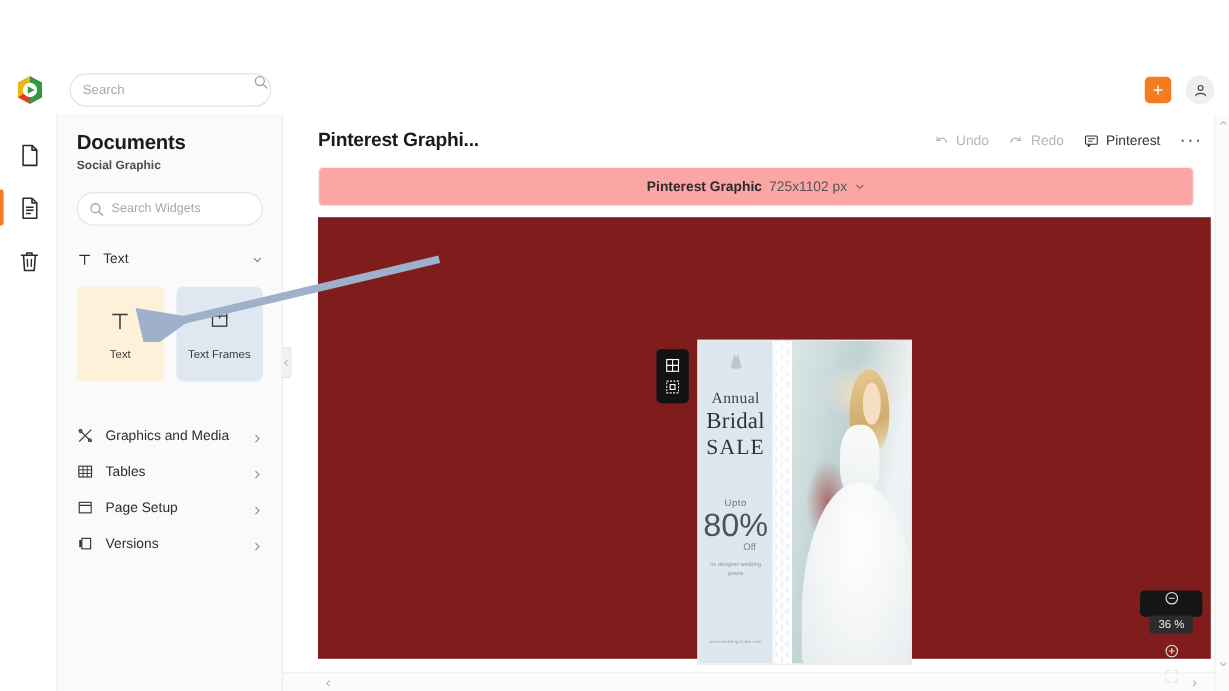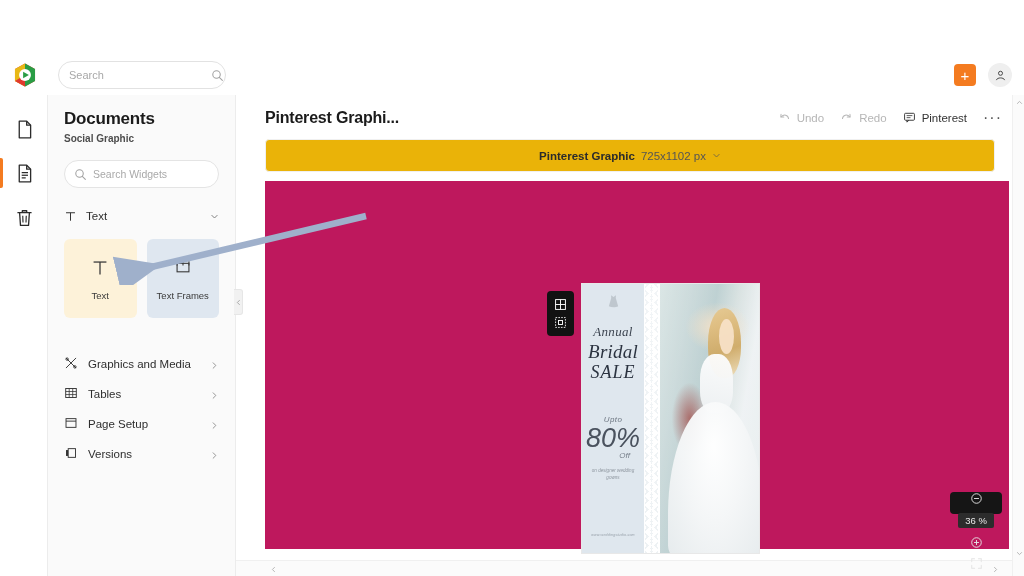--- a/index.html
+++ b/index.html
@@ -19,21 +19,21 @@
   }
   .logo {
     position: absolute; left: 12px; top: 62px;
     width: 26px; height: 26px;
   }
   .search-box {
     position: absolute; left: 58px; top: 61px;
     width: 168px; height: 28px;
     border: 1px solid #e2e2e2; border-radius: 14px;
     background: #fff;
-    display: flex; align-items: center;
+    display: flex; 
     padding: 0 10px;
   }
   .search-box input {
     border: none; outline: none; flex: 1;
     font-size: 11px; color: #555;
     font-family: "Liberation Sans", sans-serif;
     background: transparent;
   }
   .search-box input::placeholder { color: #a8a8a8; }
   .search-icon { width: 13px; height: 13px; flex: none; opacity: .55; }
@@ -144,30 +144,29 @@
     position: absolute; right: 22px; top: 16px;
     display: flex; align-items: center; gap: 16px;
   }
   .act { display: flex; align-items: center; gap: 6px; cursor: pointer; font-size: 11.5px; }
   .act.disabled { color: #b6b6b6; }
   .act.enabled { color: #333; }
   .act-more { font-size: 16px; color: #555; cursor: pointer; letter-spacing: 1px; line-height: .6; }
 
   .size-bar {
     position: absolute; left: 29px; top: 44px; width: 730px; height: 33px;
-    background: #eab308; border: 1px solid #f0f0f0; border-radius: 4px;
+    background: #fca5a5; border: 1px solid #f0f0f0; border-radius: 4px;
     display: flex; align-items: center; justify-content: center; gap: 6px;
   }
   .size-name { font-size: 11.5px; font-weight: bold; color: #2b2b2b; }
   .size-dims { font-size: 11.5px; color: #555; }
 
   .canvas-area {
     position: absolute; left: 29px; top: 86px; width: 744px; height: 368px;
-    background: #be185d;
-    font-style: italic;
+    background: #7f1d1d;
   }
 
   
   .tool-strip {
     position: absolute; left: 282px; top: 110px;
     width: 27px; height: 45px; background: #121212; border-radius: 4px;
     display: flex; flex-direction: column; align-items: center;
     justify-content: space-around; padding: 4px 0; z-index: 5; cursor: pointer;
   }
 

